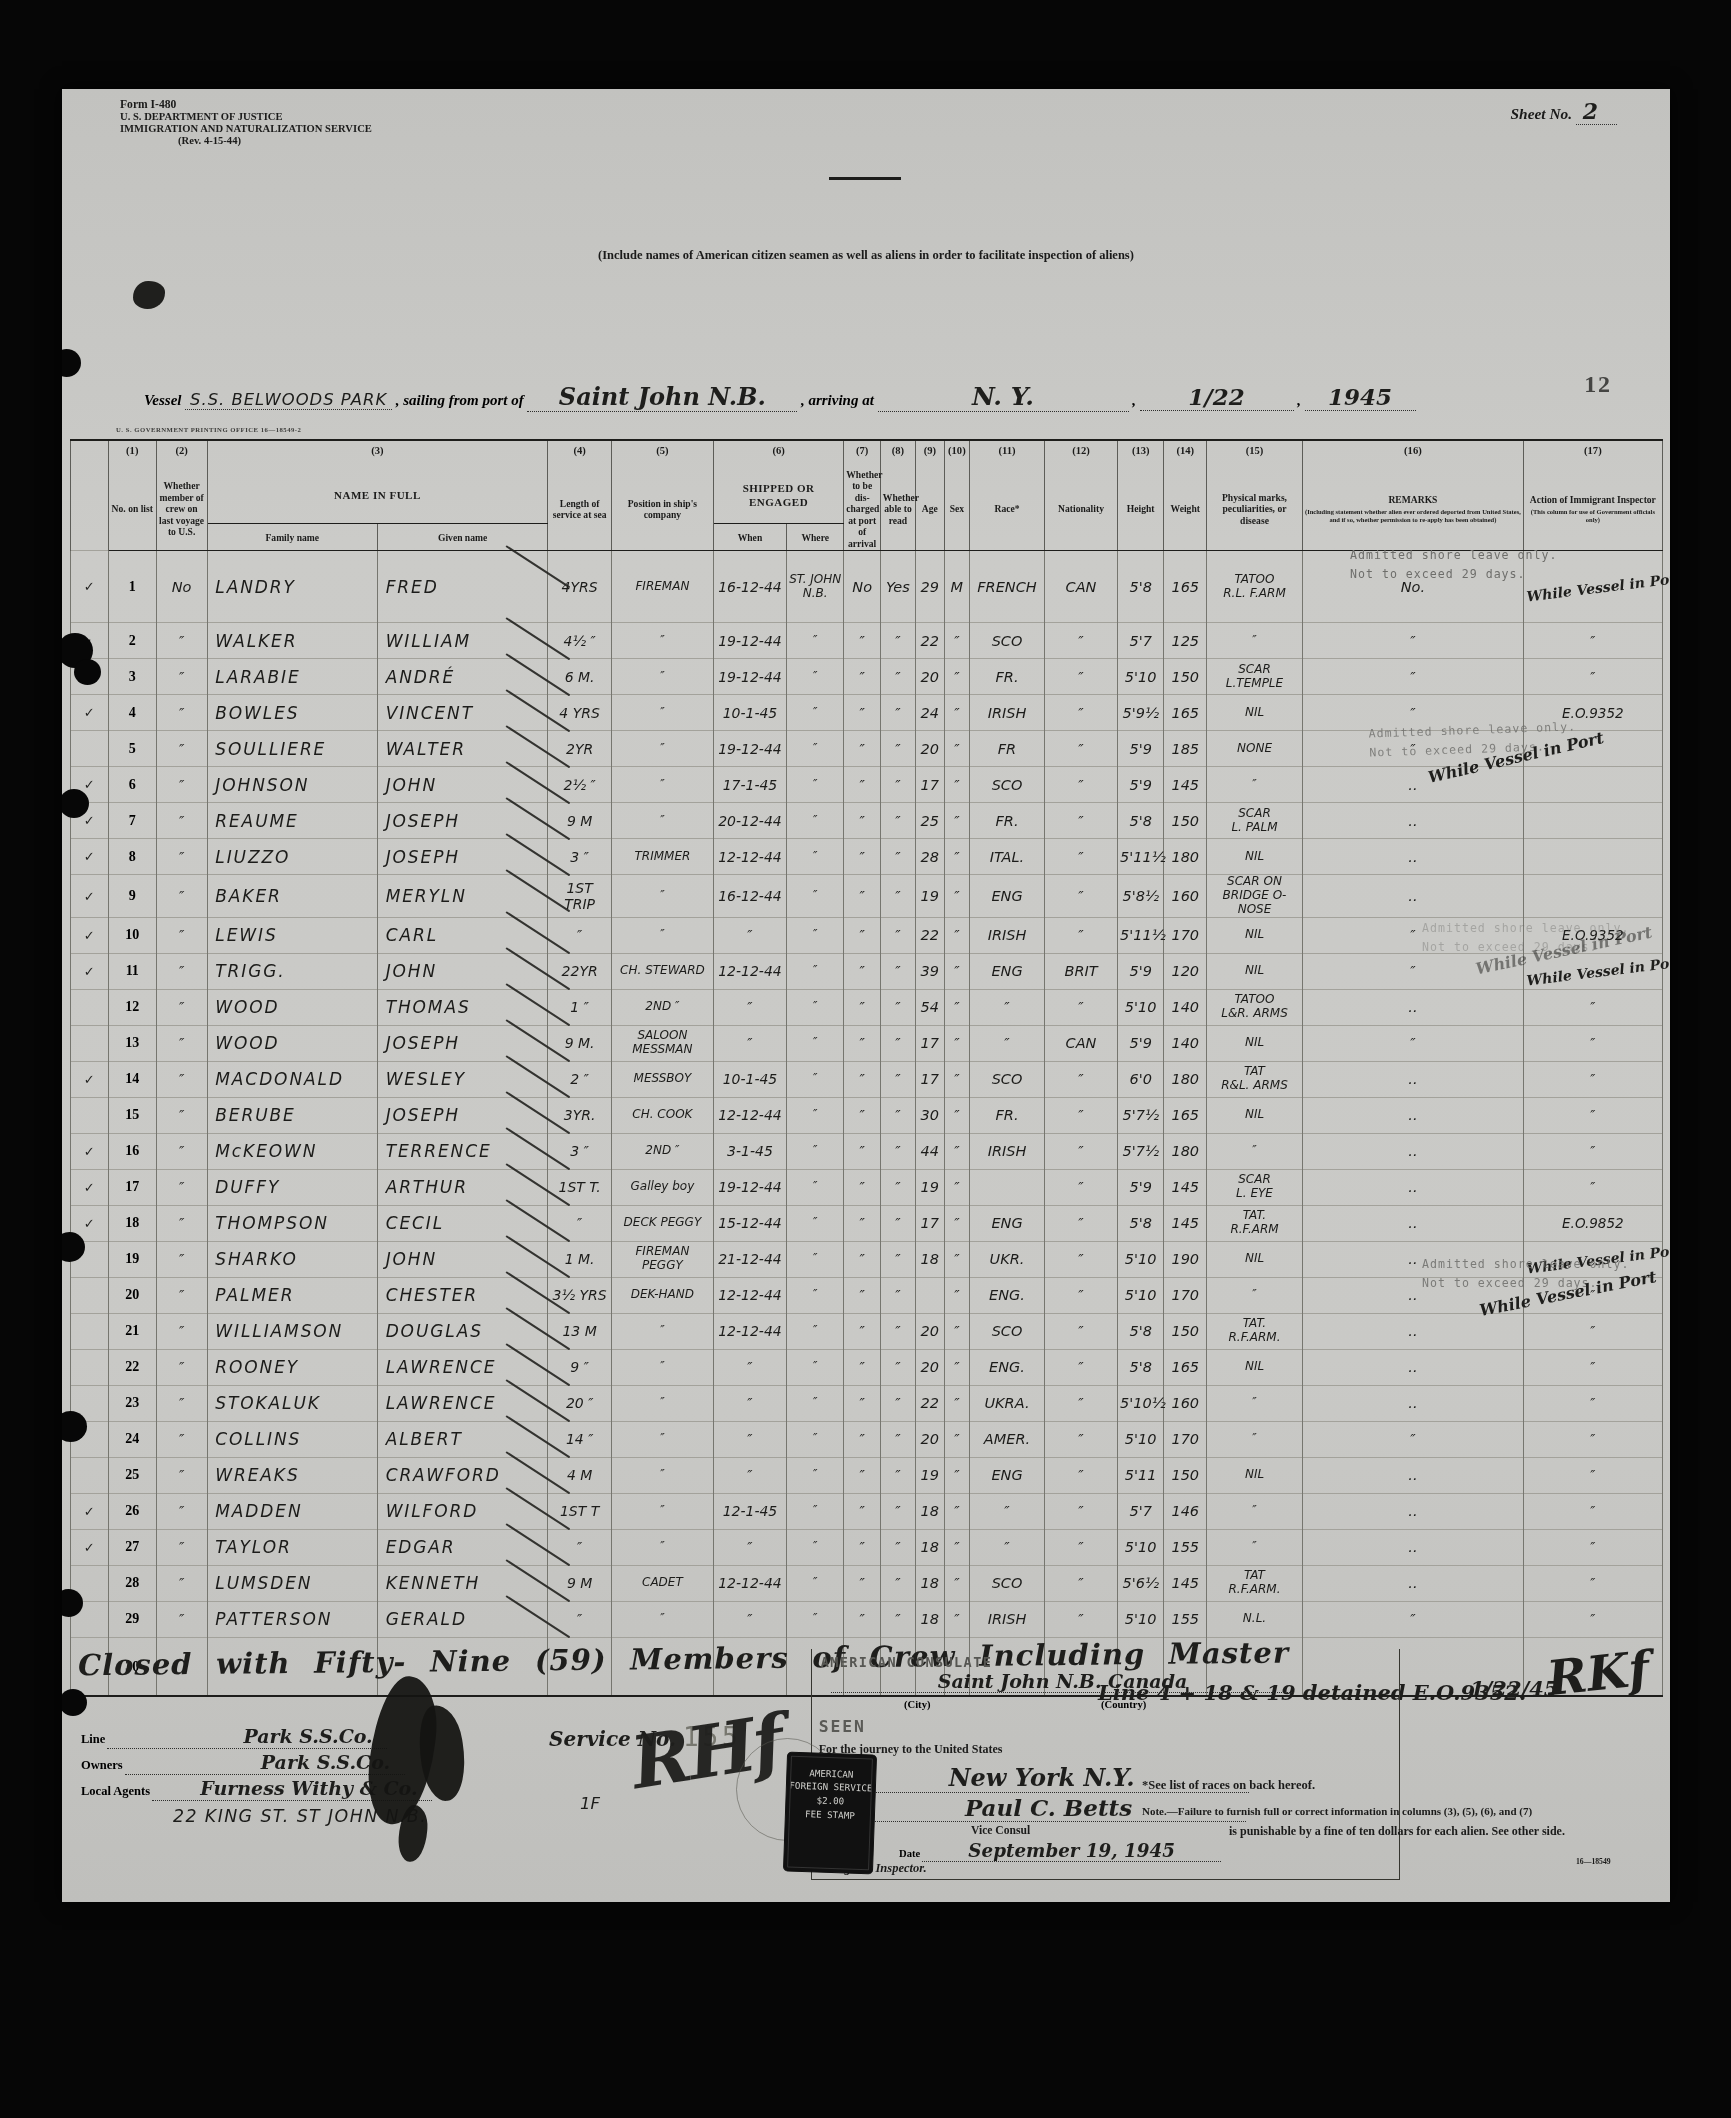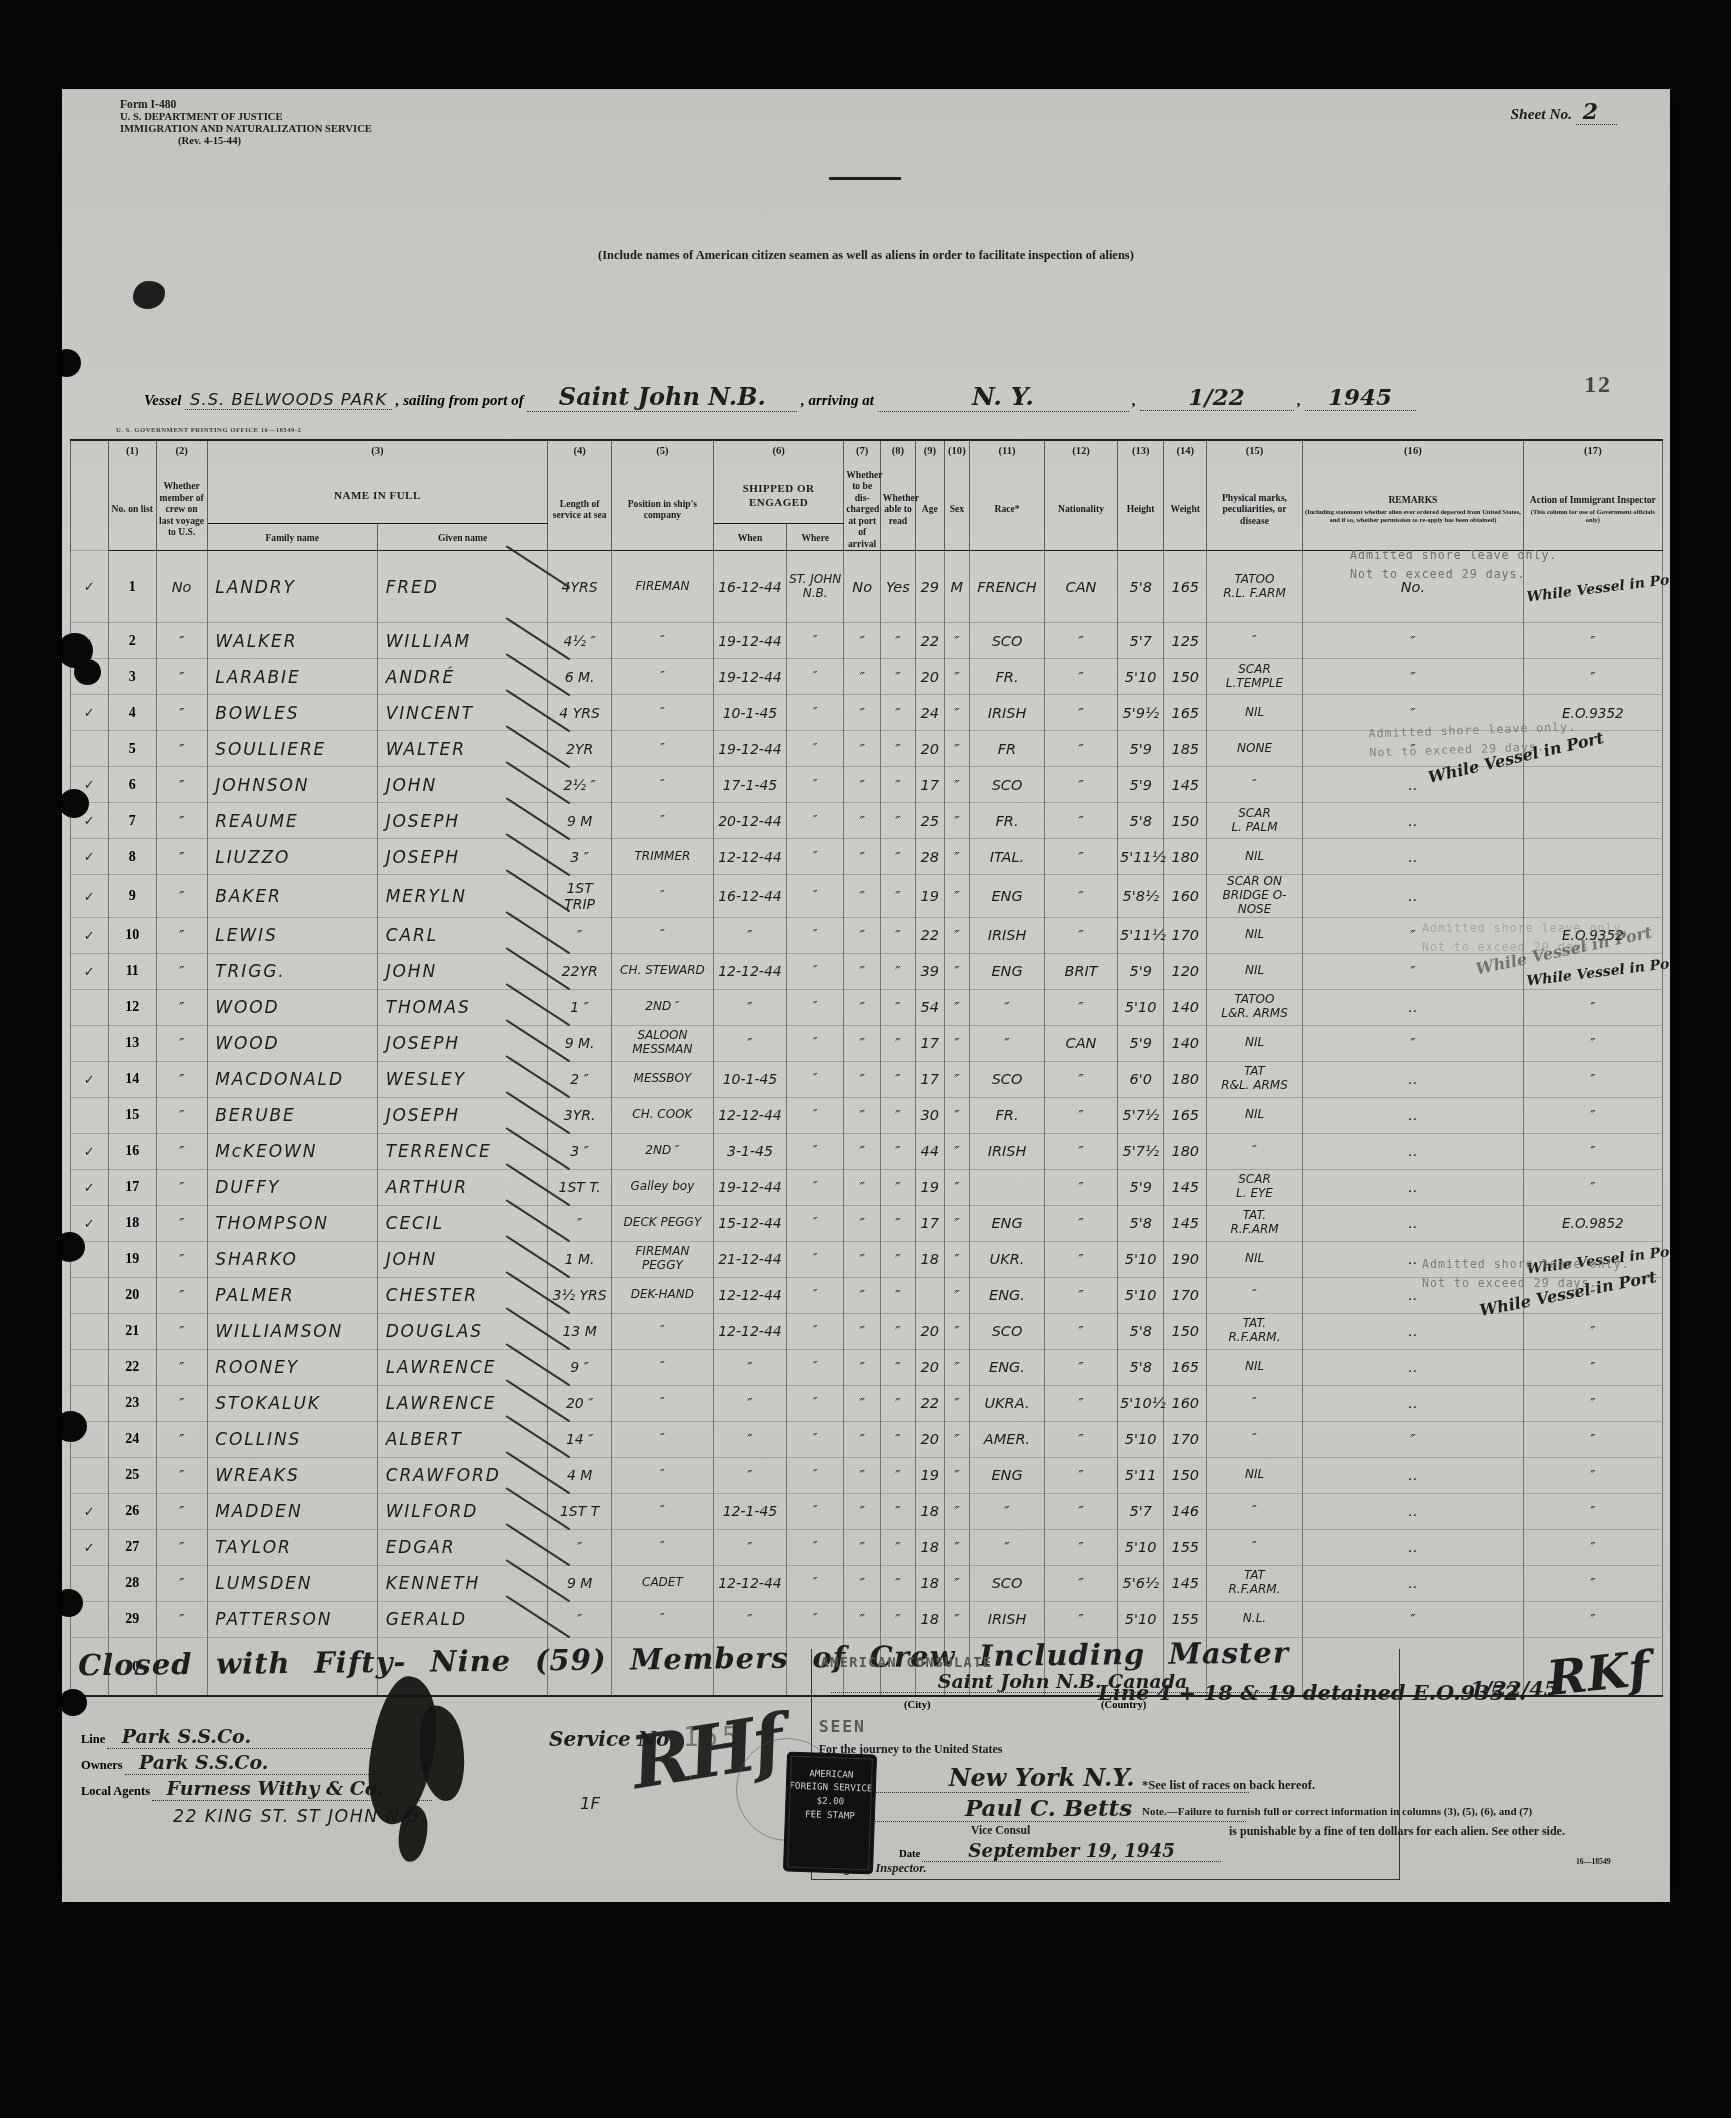--- a/index.html
+++ b/index.html
@@ -62,21 +62,21 @@
     transform:rotate(33deg);transform-origin:left center;border-radius:1.4px;opacity:.9;pointer-events:none;}
   .inline-script{display:inline-block;transform:rotate(-7deg);font-size:14px;white-space:nowrap;}
   
   .ovl-stamp{font-size:11.6px;letter-spacing:1px;line-height:1.6;white-space:pre-line;text-align:left;}
   .ovl-script{font-size:16px;white-space:nowrap;}
   .closing-text{left:16.4px;top:1551px;width:1581px;font-size:29px;letter-spacing:1px;word-spacing:12.5px;
     transform:rotate(-.6deg);white-space:nowrap;}
   
   .fline{white-space:nowrap;}
   .fline .lbl{font-family:"Liberation Serif",serif;font-weight:700;font-size:12.5px;vertical-align:baseline;}
-  .fline .val{display:inline-block;border-bottom:1.4px dotted #2e2e2c;min-width:251px;text-align:left;
+  .fline .val{display:inline-block;border-bottom:1.4px dotted #2e2e2c;min-width:251px;text-align:right;
     font-size:19px;line-height:1.05;padding:0 14.5px 1px 14.5px;}
   .addr{font-size:17.4px;letter-spacing:1.4px;}
   .service{font-size:20px;white-space:nowrap;}
   .svc-no{font-family:"DejaVu Sans Mono",monospace;font-style:normal;font-weight:400;color:#77776f;
     font-size:26px;letter-spacing:3.9px;}
   .sig-big{font-size:72px;transform:rotate(-9deg);opacity:.95;letter-spacing:-2.9px;}
   .consulate{left:749px;top:1560px;width:587px;height:230px;border-left:1px solid #35352f;
     border-right:1px solid #35352f;border-bottom:1px solid #35352f;}
   .consulate .row{position:absolute;white-space:nowrap;}
   .c-stampname{font-size:13.5px;font-weight:700;letter-spacing:1.4px;color:#565652;}

